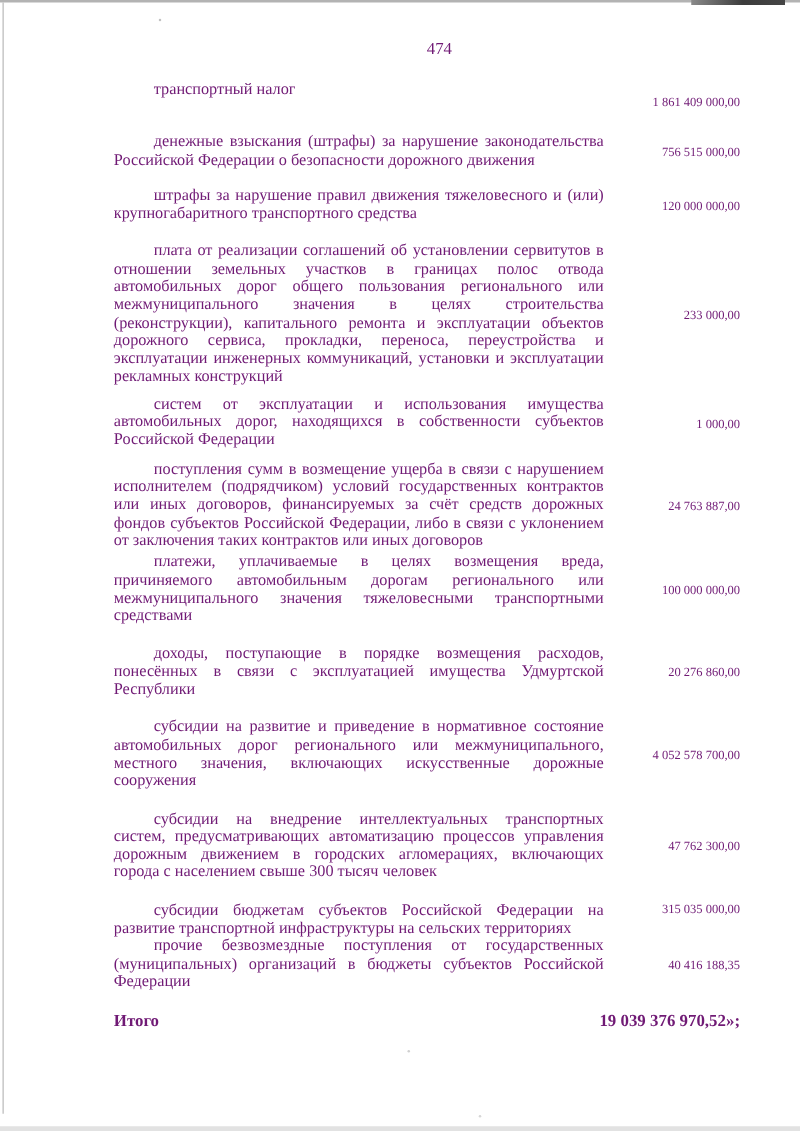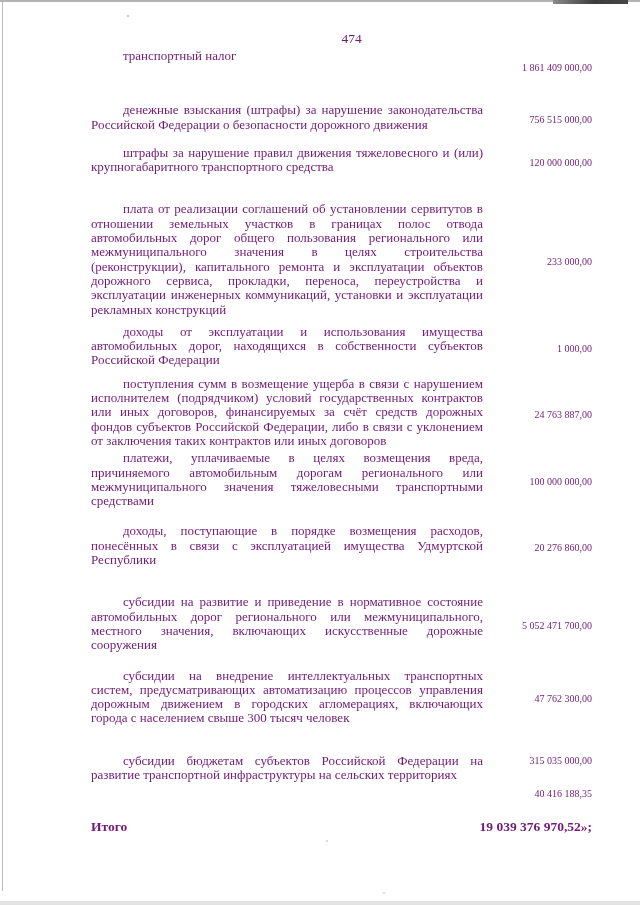--- a/index.html
+++ b/index.html
@@ -54,28 +54,28 @@
     position: absolute;
     top: 31px; left: 91px;
     width: 521px;
     text-align: center;
     font-size: 13.5px;
     line-height: 15px;
   }
 
   .content {
     position: absolute;
-    top: 49px; left: 91px;
+    top: 64px; left: 91px;
     width: 501px;
   }
 
   .row {
     display: flex;
     align-items: center;
-    margin-top: 28px;
+    margin-top: 16px;
   }
   .row:nth-child(1)  { margin-top: 0; align-items: flex-start; }
   .row:nth-child(3)  { margin-top: 14px; gap: 16px; }
   .row:nth-child(5)  { margin-top: 8px; }
   .row:nth-child(6)  { margin-top: 9px; }
   .row:nth-child(7)  { margin-top: 3px; gap: 41px; }
   .row:nth-child(8)  { margin-top: 16px; }
   .row:nth-child(10) { margin-top: 16px; align-items: center; }
   .row:nth-child(11) { align-items: flex-start; }
   .row:nth-child(12) { margin-top: 0; }
@@ -142,55 +142,56 @@
     <p class="text">штрафы за нарушение правил движения тяжеловесного и (или) крупногабаритного транспортного средства</p>
     <div class="amount">120 000 000,00</div>
   </div>
 
   <div class="row">
     <p class="text">плата от реализации соглашений об установлении сервитутов в отношении земельных участков в границах полос отвода автомобильных дорог общего пользования регионального или межмуниципального значения в целях строительства (реконструкции), капитального ремонта и эксплуатации объектов дорожного сервиса, прокладки, переноса, переустройства и эксплуатации инженерных коммуникаций, установки и эксплуатации рекламных конструкций</p>
     <div class="amount">233 000,00</div>
   </div>
 
   <div class="row">
-    <p class="text">доходы от эксплуатации и использования имущества автомобильных дорог, находящихся в собственности субъектов Российской Федерации</p>
+    <p class="text">систем от эксплуатации и использования имущества автомобильных дорог, находящихся в собственности субъектов Российской Федерации</p>
     <div class="amount">1 000,00</div>
   </div>
 
   <div class="row">
     <p class="text">поступления сумм в возмещение ущерба в связи с нарушением исполнителем (подрядчиком) условий государственных контрактов или иных договоров, финансируемых за счёт средств дорожных фондов субъектов Российской Федерации, либо в связи с уклонением от заключения таких контрактов или иных договоров</p>
     <div class="amount">24 763 887,00</div>
   </div>
 
   <div class="row">
     <p class="text">платежи, уплачиваемые в целях возмещения вреда, причиняемого автомобильным дорогам регионального или межмуниципального значения тяжеловесными транспортными средствами</p>
     <div class="amount">100 000 000,00</div>
   </div>
 
   <div class="row">
     <p class="text">доходы, поступающие в порядке возмещения расходов, понесённых в связи с эксплуатацией имущества Удмуртской Республики</p>
     <div class="amount">20 276 860,00</div>
   </div>
 
   <div class="row">
     <p class="text">субсидии на развитие и приведение в нормативное состояние автомобильных дорог регионального или межмуниципального, местного значения, включающих искусственные дорожные сооружения</p>
-    <div class="amount">5 052 471 700,00</div>
+    <div class="amount">4 052 578 700,00</div>
   </div>
 
   <div class="row">
     <p class="text">субсидии на внедрение интеллектуальных транспортных систем, предусматривающих автоматизацию процессов управления дорожным движением в городских агломерациях, включающих города с населением свыше 300 тысяч человек</p>
     <div class="amount">47 762 300,00</div>
   </div>
 
   <div class="row">
     <p class="text">субсидии бюджетам субъектов Российской Федерации на развитие транспортной инфраструктуры на сельских территориях</p>
     <div class="amount">315 035 000,00</div>
   </div>
 
   <div class="row">
+    <p class="text">прочие безвозмездные поступления от государственных (муниципальных) организаций в бюджеты субъектов Российской Федерации</p>
     <div class="amount">40 416 188,35</div>
   </div>
 </div>
 
     <div class="total-row">
       <span class="total-label">Итого</span>
       <span class="total-amount">19 039 376 970,52»;</span>
     </div>
   </div>
 

